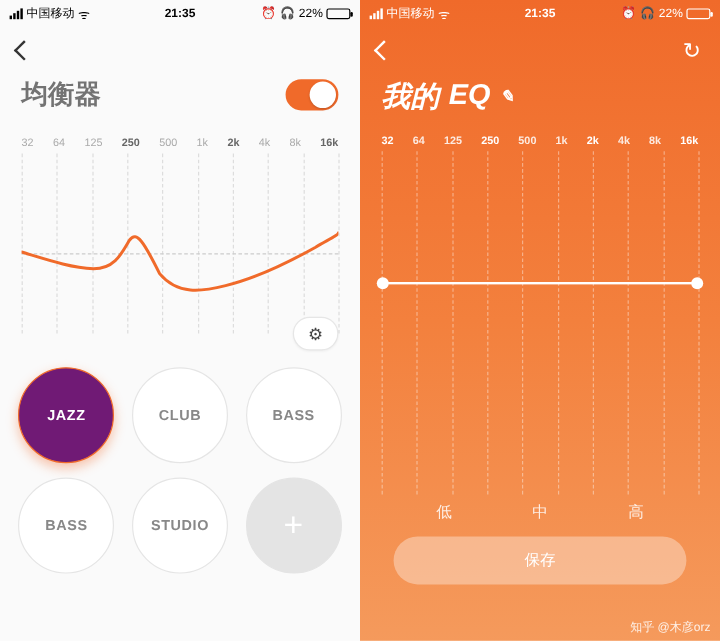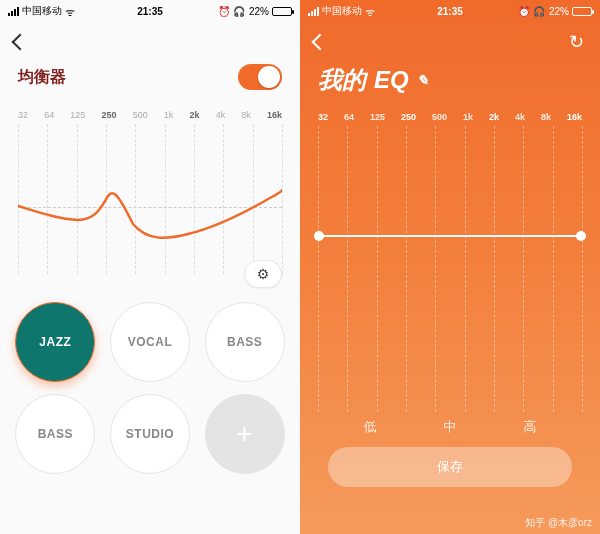--- a/index.html
+++ b/index.html
@@ -27,21 +27,21 @@
   .wifi-icon { font-size: 11px; }
 
   
   .header { height: 44px; display: flex; align-items: center; padding: 0 14px; position: relative; }
   .chevron-left { width: 12px; height: 12px; border-left: 2.5px solid #333; border-bottom: 2.5px solid #333; transform: rotate(45deg); }
   .screen-right .chevron-left { border-color: #fff; }
   .refresh-icon { position: absolute; right: 16px; color: #fff; font-size: 18px; }
 
   
   .title-row { display: flex; align-items: center; justify-content: space-between; padding: 0 18px 14px 18px; }
-  .title-left { font-size: 16px; font-weight: 700; color: #7f1d1d; }
+  .title-left { font-size: 22px; font-weight: 700; color: #737373; }
   .title-right { font-size: 24px; font-weight: 700; color: #fff; display:flex; align-items:center; gap:8px; padding: 0 18px 10px 18px; font-style: italic; }
   .edit-icon { font-size: 14px; }
 
   .toggle { width: 44px; height: 26px; background: #f06a2a; border-radius: 13px; position: relative; }
   .toggle-knob { width: 22px; height: 22px; background: #fff; border-radius: 50%; position: absolute; right: 2px; top: 2px; box-shadow: 0 1px 2px rgba(0,0,0,.2); }
 
   
   .freq-row { display: flex; justify-content: space-between; padding: 6px 18px 4px 18px; font-size: 9px; color: #aaa; }
   .screen-right .freq-row { color: rgba(255,255,255,.85); font-weight: 600; }
   .freq-row .sel { color: #666; font-weight: 600; }
@@ -56,21 +56,21 @@
 
   .chart-right { position: relative; height: 286px; margin: 0 18px; }
   .chart-right .gridline { position:absolute; top:0; bottom:0; width:0; border-left:1px dashed rgba(255,255,255,.4); }
   .eq-line { position:absolute; left:0; right:0; top:38%; height:2px; background:#fff; }
   .eq-dot { width:10px; height:10px; border-radius:50%; background:#fff; position:absolute; top:calc(38% - 4px); }
   .eq-dot.l { left:-4px; } .eq-dot.r { right:-4px; }
 
   
   .presets { padding: 28px 14px 10px 14px; display:grid; grid-template-columns: repeat(3, 1fr); gap: 12px; }
   .preset { width: 80px; height: 80px; border-radius: 50%; display:flex; align-items:center; justify-content:center; font-size:12px; font-weight:600; letter-spacing:.5px; border:1.5px solid #e5e5e5; background:#fff; color:#888; margin:0 auto; }
-  .preset.active { background:#0f766e; border-color:#f06a2a; color:#fff; box-shadow:0 4px 10px rgba(240,106,42,.4); }
+  .preset.active { background:#701a75; border-color:#f06a2a; color:#fff; box-shadow:0 4px 10px rgba(240,106,42,.4); }
   .preset.add { background:#e4e4e4; border-color:#e4e4e4; color:#fff; font-size:28px; font-weight:300; }
 
   
   .range-labels { display:flex; justify-content:space-around; color:rgba(255,255,255,.85); font-size:13px; padding:6px 30px 10px 30px; }
   .save-btn { margin:1px 28px 0 28px; height:40px; border-radius:20px; background:rgba(255,255,255,.35); color:#fff; display:flex; align-items:center; justify-content:center; font-size:13px; }
 
   .watermark { position:absolute; right:8px; bottom:4px; font-size:10px; color:rgba(255,255,255,.85); }
 </style>
 </head>
 <body>
@@ -137,21 +137,21 @@
       <svg viewBox="0 0 264 150" preserveAspectRatio="none">
         <path d="M0,82 C20,88 40,95 60,96 C78,96 84,82 90,72 C96,64 102,74 115,100 C130,118 150,115 170,110 C195,104 220,92 245,78 C255,72 264,68 264,66" stroke="#f06a2a" stroke-width="2.5" fill="none" stroke-linecap="round"></path>
       </svg>
       <div class="gear-btn">
           <span>⚙</span>
         </div>
     </div>
 
     <div class="presets" id="presets">
         <div class="preset active">JAZZ</div>
-        <div class="preset">VOCAL</div>
+        <div class="preset">CLUB</div>
         <div class="preset">BASS</div>
         <div class="preset">BASS</div>
         <div class="preset">STUDIO</div>
         <div class="preset add">+</div>
       </div>
   </div>
 
   <div class="screen screen-right">
     <div class="status-bar">
       <div class="status-left">

